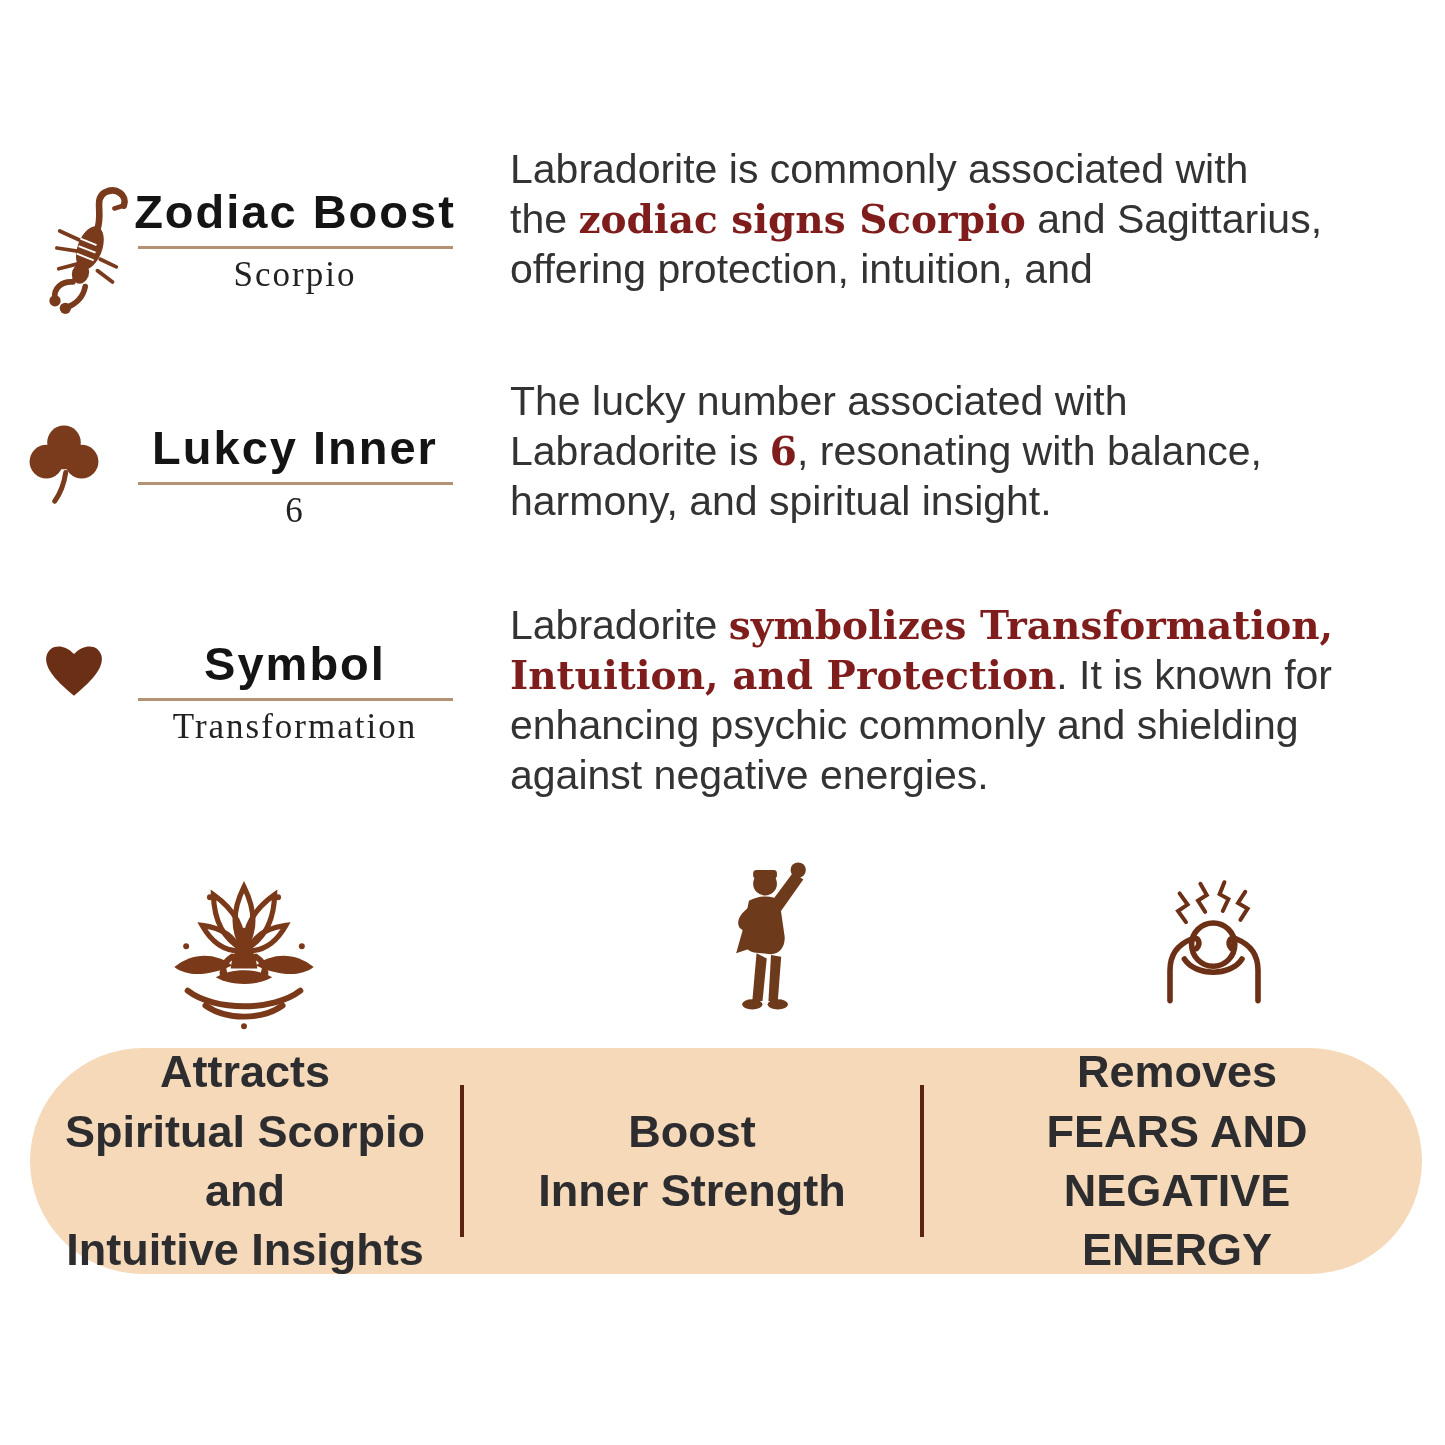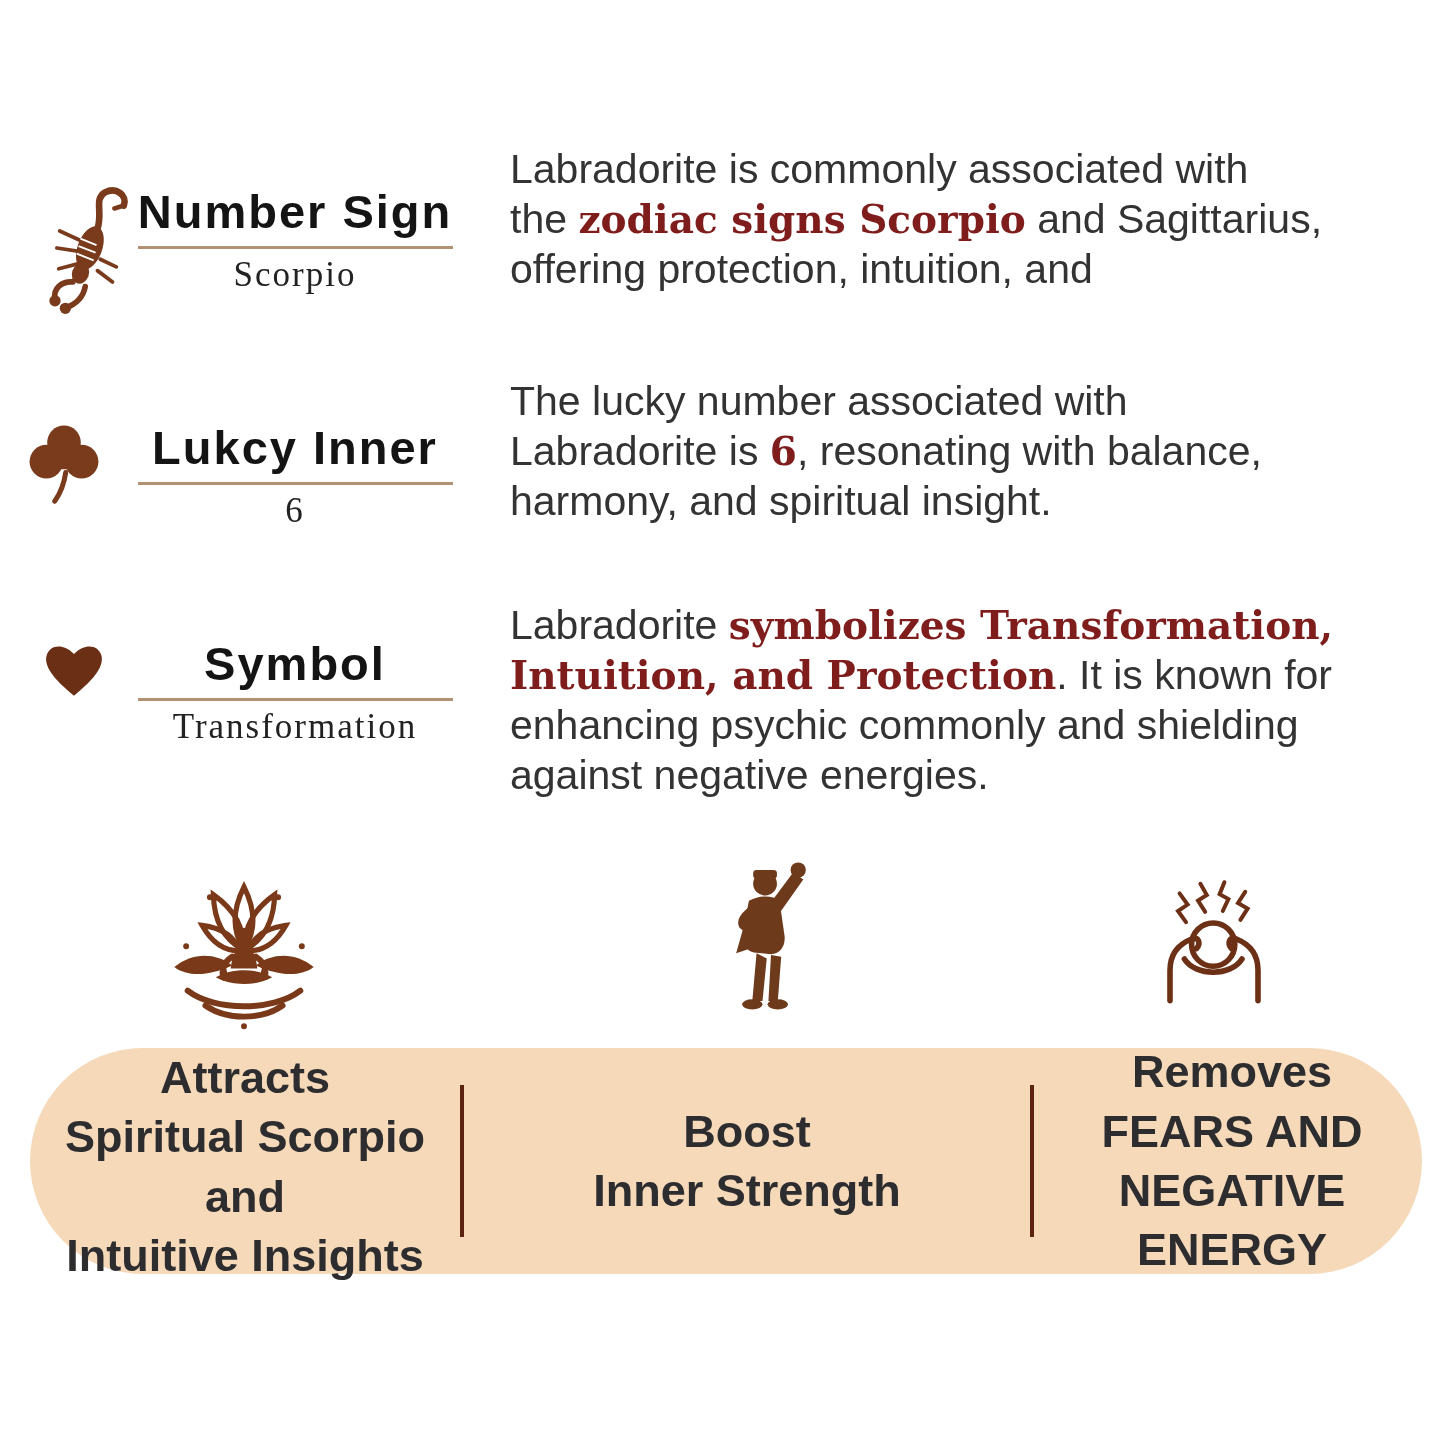--- a/index.html
+++ b/index.html
@@ -66,22 +66,22 @@
     position:absolute; left:30px; top:1048px;
     width:1392px; height:226px;
     background:#f5d9b9; border-radius:113px;
     display:flex; align-items:stretch;
   }
   .panel-col {
     display:flex; flex-direction:column; justify-content:center;
     text-align:center;
     font-weight:bold; font-size:45px; line-height:1.32; color:#2d2d30;
   }
-  .col-1 { width:430px;justify-content:space-between; }
-  .col-2 { width:566px; }
+  .col-1 { width:430px; }
+  .col-2 { width:456px; }
   .col-3 { flex:1;margin-left:8px; }
   .panel-divider {
     width:4px; height:152px; align-self:center;
     background:#5c2410;
   }
 </style>
 </head>
 <body>
 
 <div class="page">
@@ -107,21 +107,21 @@
           <circle cx="26" cy="134" r="6"></circle>
         </g>
         <g stroke="#ffffff" stroke-width="2">
           <path d="M42 60 l17 7"></path>
             <path d="M40 68 l18 7"></path>
             <path d="M38 76 l18 7"></path>
         </g>
       </svg>
     </span>
     <div class="label-stack">
-      <div class="label-title">Number Sign</div>
+      <div class="label-title">Zodiac Boost</div>
       <div class="label-rule"></div>
       <div class="label-value">Scorpio</div>
     </div>
     <p class="row-para"><span>Labradorite is commonly associated with
 the </span><span class="hl">zodiac signs Scorpio</span><span> and Sagittarius,
 offering protection, intuition, and</span></p>
   </div>
 
   <div class="info-row row-2">
     <span class="row-icon">

